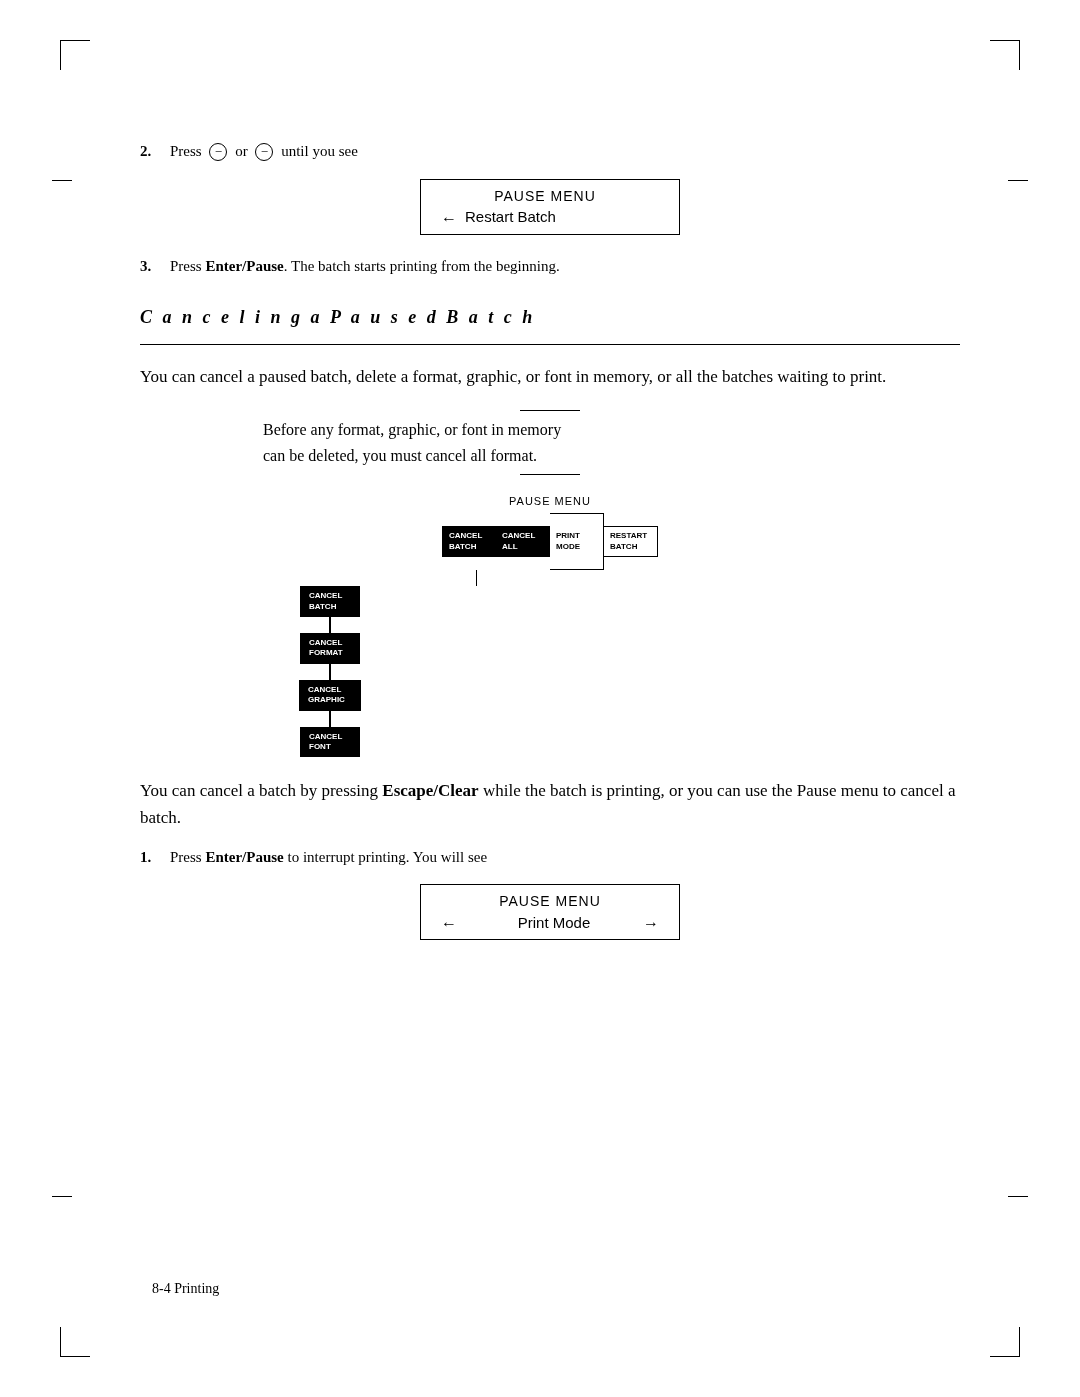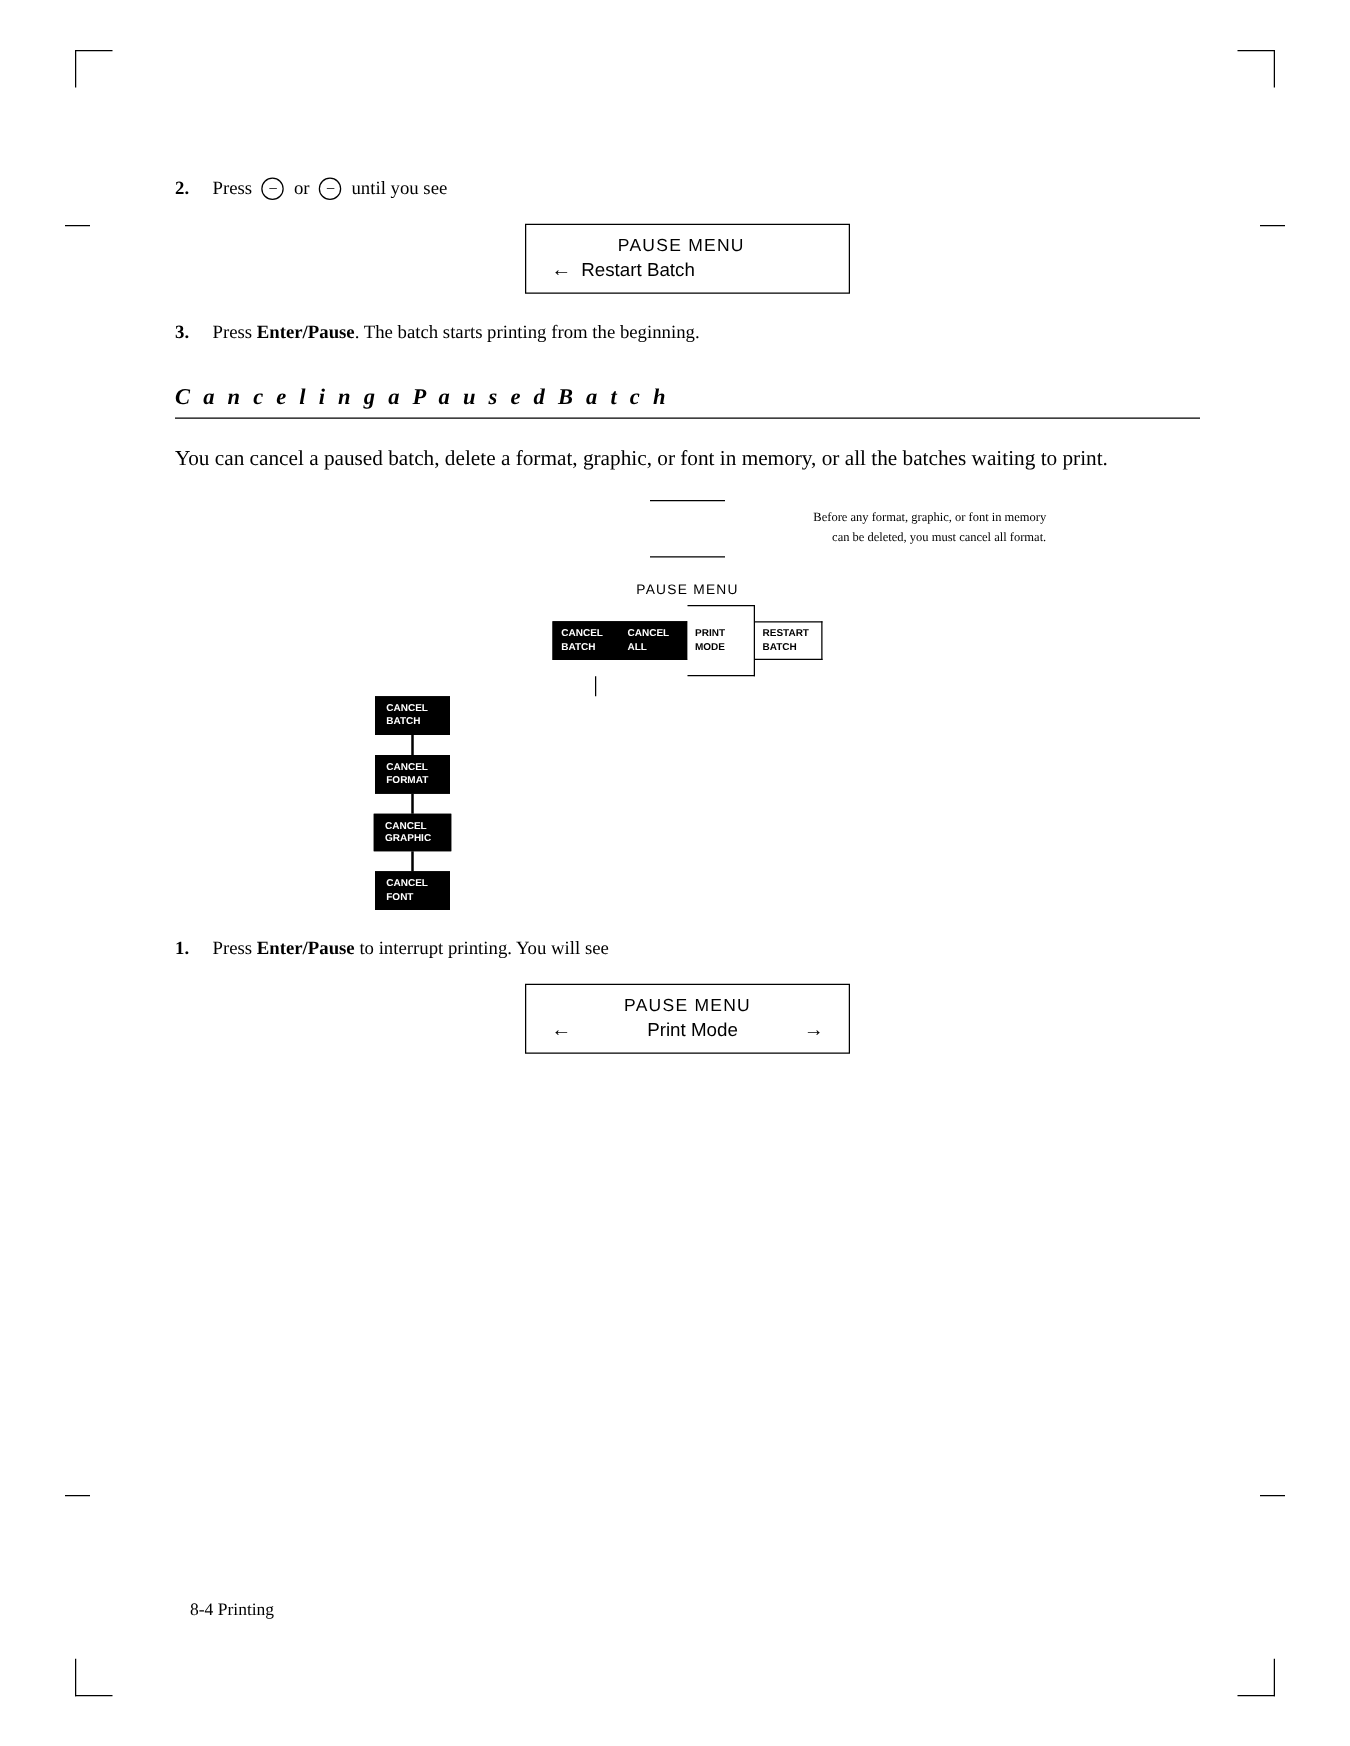--- a/index.html
+++ b/index.html
@@ -116,21 +116,21 @@
     .arrow-left {
       font-size: 16px;
       margin-right: 8px;
     }
 
     .section-heading {
       font-size: 18px;
       font-weight: bold;
       letter-spacing: 3px;
       border-bottom: 1px solid #000;
-      padding-bottom: 6px;
+      padding-bottom: 16px;
       margin-top: 30px;
       margin-bottom: 18px;
       font-style: italic;
       font-family: 'Times New Roman', Times, serif;
     }
 
     .body-text {
       font-size: 17px;
       line-height: 1.6;
       margin-bottom: 14px;
@@ -142,23 +142,23 @@
       width: 70%;
     }
 
     .note-box-line {
       width: 60px;
       border-top: 1px solid #000;
       margin: 6px auto;
     }
 
     .note-text {
-      font-size: 10px;
+      font-size: 16px;
       line-height: 1.6;
-      text-align: right;
+      text-align: left;
     }
 
     
     .diagram-area {
       margin: 20px auto;
       width: 500px;
       position: relative;
     }
 
     .diagram-label-top {
@@ -308,20 +308,23 @@
         <div class="v-line"></div>
         <div class="diagram-box" style="font-size:8px; padding:4px 8px; width:60px;">CANCEL<br>FORMAT</div>
         <div class="v-line"></div>
         <div class="diagram-box" style="font-size:8px; padding:4px 8px; width:62px;">CANCEL<br>GRAPHIC</div>
         <div class="v-line"></div>
         <div class="diagram-box" style="font-size:8px; padding:4px 8px; width:60px;">CANCEL<br>FONT</div>
 
       </div>
     </div>
 
+    <div class="body-text">
+      You can cancel a batch by pressing <span class="bold">Escape/Clear</span> while the batch is printing, or you can use the Pause menu to cancel a batch.
+    </div>
 
     <div class="step-line">
       <span class="step-num bold">1.</span>
       <span class="step-text">
         Press <span class="bold">Enter/Pause</span> to interrupt printing.  You will see
       </span>
     </div>
 
     <div class="pause-menu-box2">
       <div class="pause-menu-title">PAUSE MENU</div>

